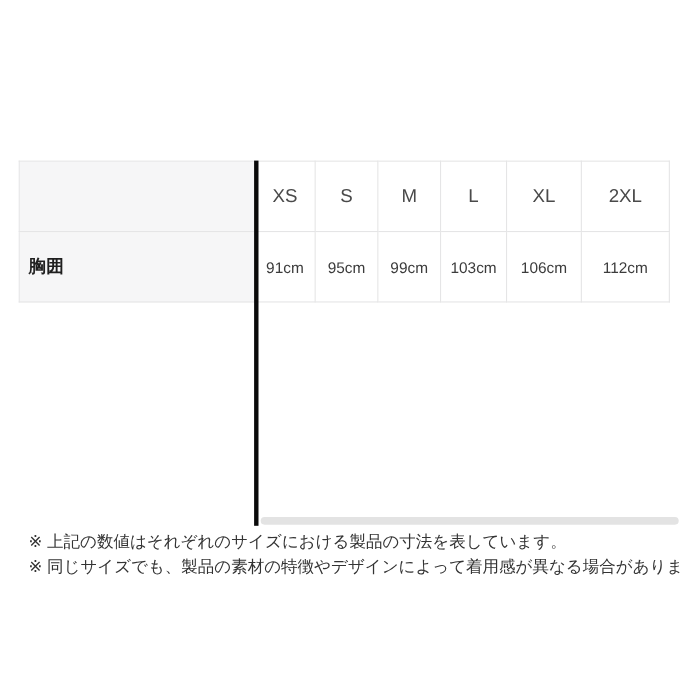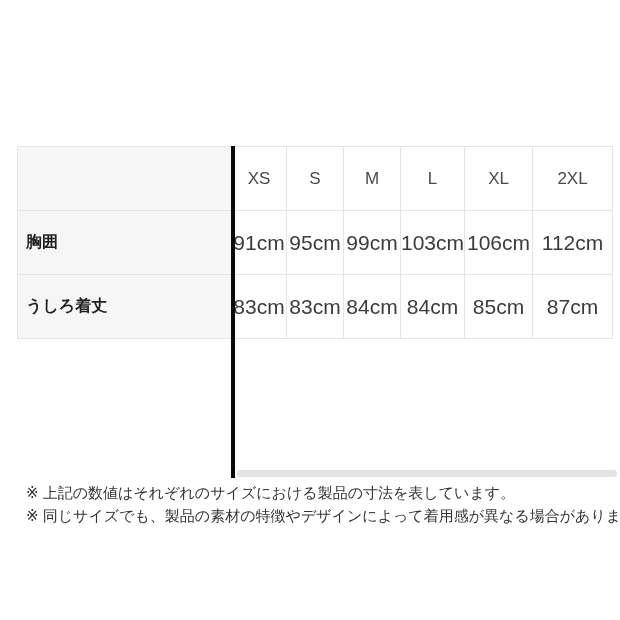--- a/index.html
+++ b/index.html
@@ -54,21 +54,21 @@
   table.size-chart tbody th.row-label {
     background: #f6f6f7;
     font-size: 16px;
     font-weight: 700;
     color: #1f1f1f;
     text-align: left;
     padding-left: 8px;
   }
   table.size-chart tbody td.val {
     background: #ffffff;
-    font-size: 21px;
+    font-size: 14px;
     font-weight: 400;
     color: #3c3c3c;
     text-align: center;
   }
 
   
   .black-divider {
     position: absolute;
     left: 231px;
     top: 146px;
@@ -135,29 +135,20 @@
       <tbody>
         <tr>
           <th class="row-label">胸囲</th>
           <td class="val">91cm</td>
           <td class="val">95cm</td>
           <td class="val">99cm</td>
           <td class="val">103cm</td>
           <td class="val">106cm</td>
           <td class="val">112cm</td>
         </tr>
-        <tr>
-          <th class="row-label">うしろ着丈</th>
-          <td class="val">83cm</td>
-          <td class="val">83cm</td>
-          <td class="val">84cm</td>
-          <td class="val">84cm</td>
-          <td class="val">85cm</td>
-          <td class="val">87cm</td>
-        </tr>
       </tbody>
     </table>
   </div>
 
   <div class="black-divider"></div>
   <div class="h-scrollbar"></div>
 
   <div class="notes">
     <p>※ 上記の数値はそれぞれのサイズにおける製品の寸法を表しています。</p>
     <p>※ 同じサイズでも、製品の素材の特徴やデザインによって着用感が異なる場合があります。</p>

